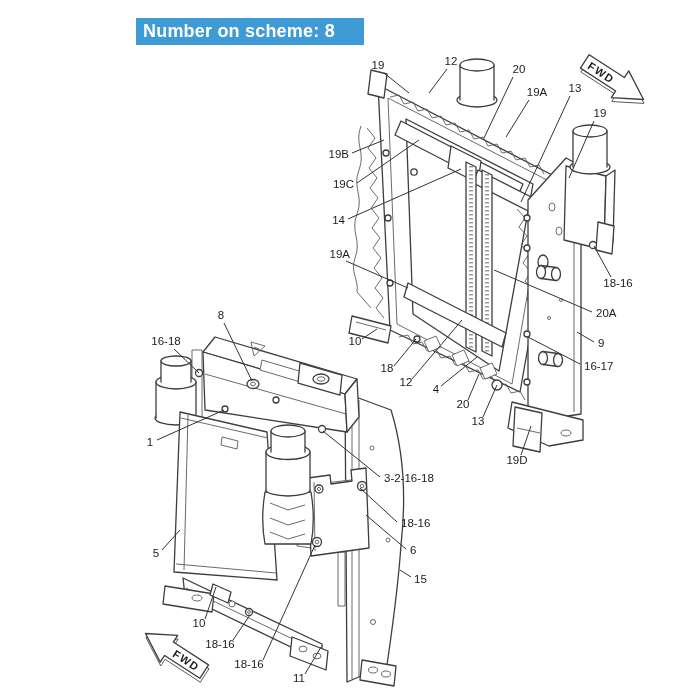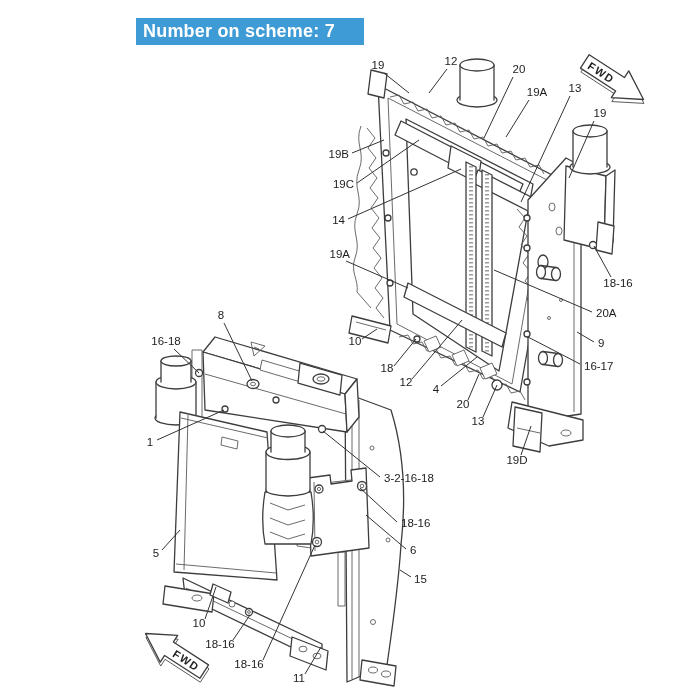--- a/index.html
+++ b/index.html
@@ -349,14 +349,14 @@
         <text x="249" y="668" text-anchor="middle" class="callout-text">18-16</text>
       </g>
       <g>
         <line x1="305" y1="674" x2="321" y2="647" class="leader"></line>
         <text x="299" y="682" text-anchor="middle" class="callout-text">11</text>
       </g>
     </g>
 </svg>
 
 <div class="banner" style="background: rgb(62, 155, 214); color: rgb(255, 255, 255);">
-  <span>Number on scheme: 7</span>
+  <span>Number on scheme: 8</span>
 </div>
 
 </body></html>

